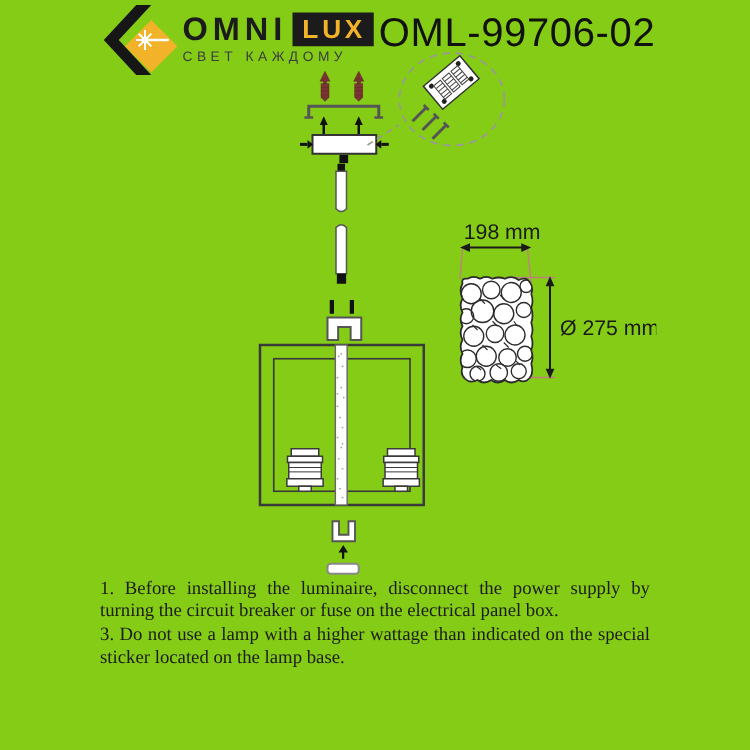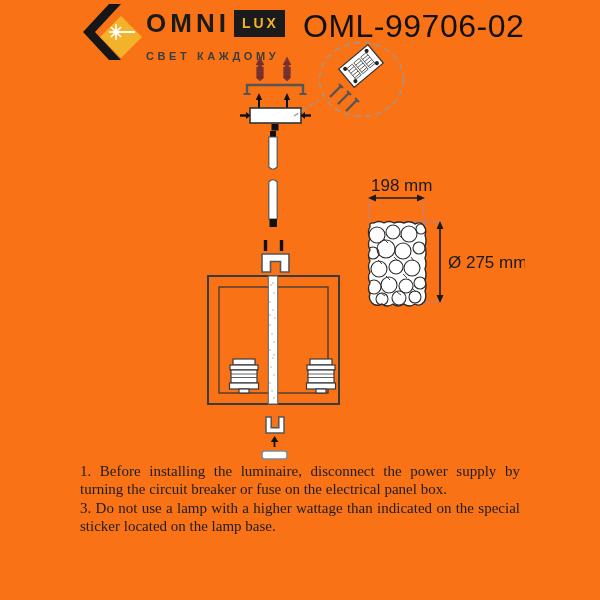--- a/index.html
+++ b/index.html
@@ -1,25 +1,25 @@
 <!DOCTYPE html>
 <html><head>
 <meta charset="utf-8">
 <style>
   html,body{margin:0;padding:0;}
   body{width:600px;height:600px;background:#fff;font-family:"Liberation Sans",sans-serif;position:relative;overflow:hidden;}
-  .page{position:absolute;inset:0;background:#f97316;}
+  .page{position:absolute;inset:0;background:#84cc16;}
 
   
   .logo-icon{position:absolute;left:83px;top:4px;width:60px;height:58px;}
   .brand-text{position:absolute;left:146px;top:8px;}
   .brand-row{display:flex;align-items:center;height:30px;}
   .brand-omni{font-size:26px;font-weight:bold;letter-spacing:4px;color:#1b1b1b;}
-  .brand-lux{margin-left:4px;background:#1b1b1b;color:#f2b32a;font-size:14px;font-weight:bold;letter-spacing:3px;padding:3px 6px 3px 8px;line-height:21px;}
-  .brand-tagline{margin-top:12px;font-size:11px;font-weight:700;letter-spacing:3.6px;color:#3d3d3d;white-space:nowrap;}
+  .brand-lux{margin-left:4px;background:#1b1b1b;color:#f2b32a;font-size:21px;font-weight:bold;letter-spacing:3px;padding:3px 6px 3px 8px;line-height:21px;}
+  .brand-tagline{margin-top:2px;font-size:11px;font-weight:400;letter-spacing:3.6px;color:#3d3d3d;white-space:nowrap;}
   .model-number{position:absolute;left:303px;top:8px;font-size:32px;font-weight:normal;color:#111;letter-spacing:0.5px;white-space:nowrap;}
 
   
   .assembly-svg{position:absolute;left:200px;top:55px;width:150px;height:410px;}
   .detail-svg{position:absolute;left:293px;top:36px;width:122px;height:88px;}
   .dimension-svg{position:absolute;left:355px;top:165px;width:170px;height:150px;}
 
   
   .instructions{position:absolute;left:80px;top:462px;width:440px;color:#1c1c1c;font-size:15px;line-height:18.3px;text-align:justify;font-family:Liberation Serif, serif;}
   .instructions p{margin:0;}

